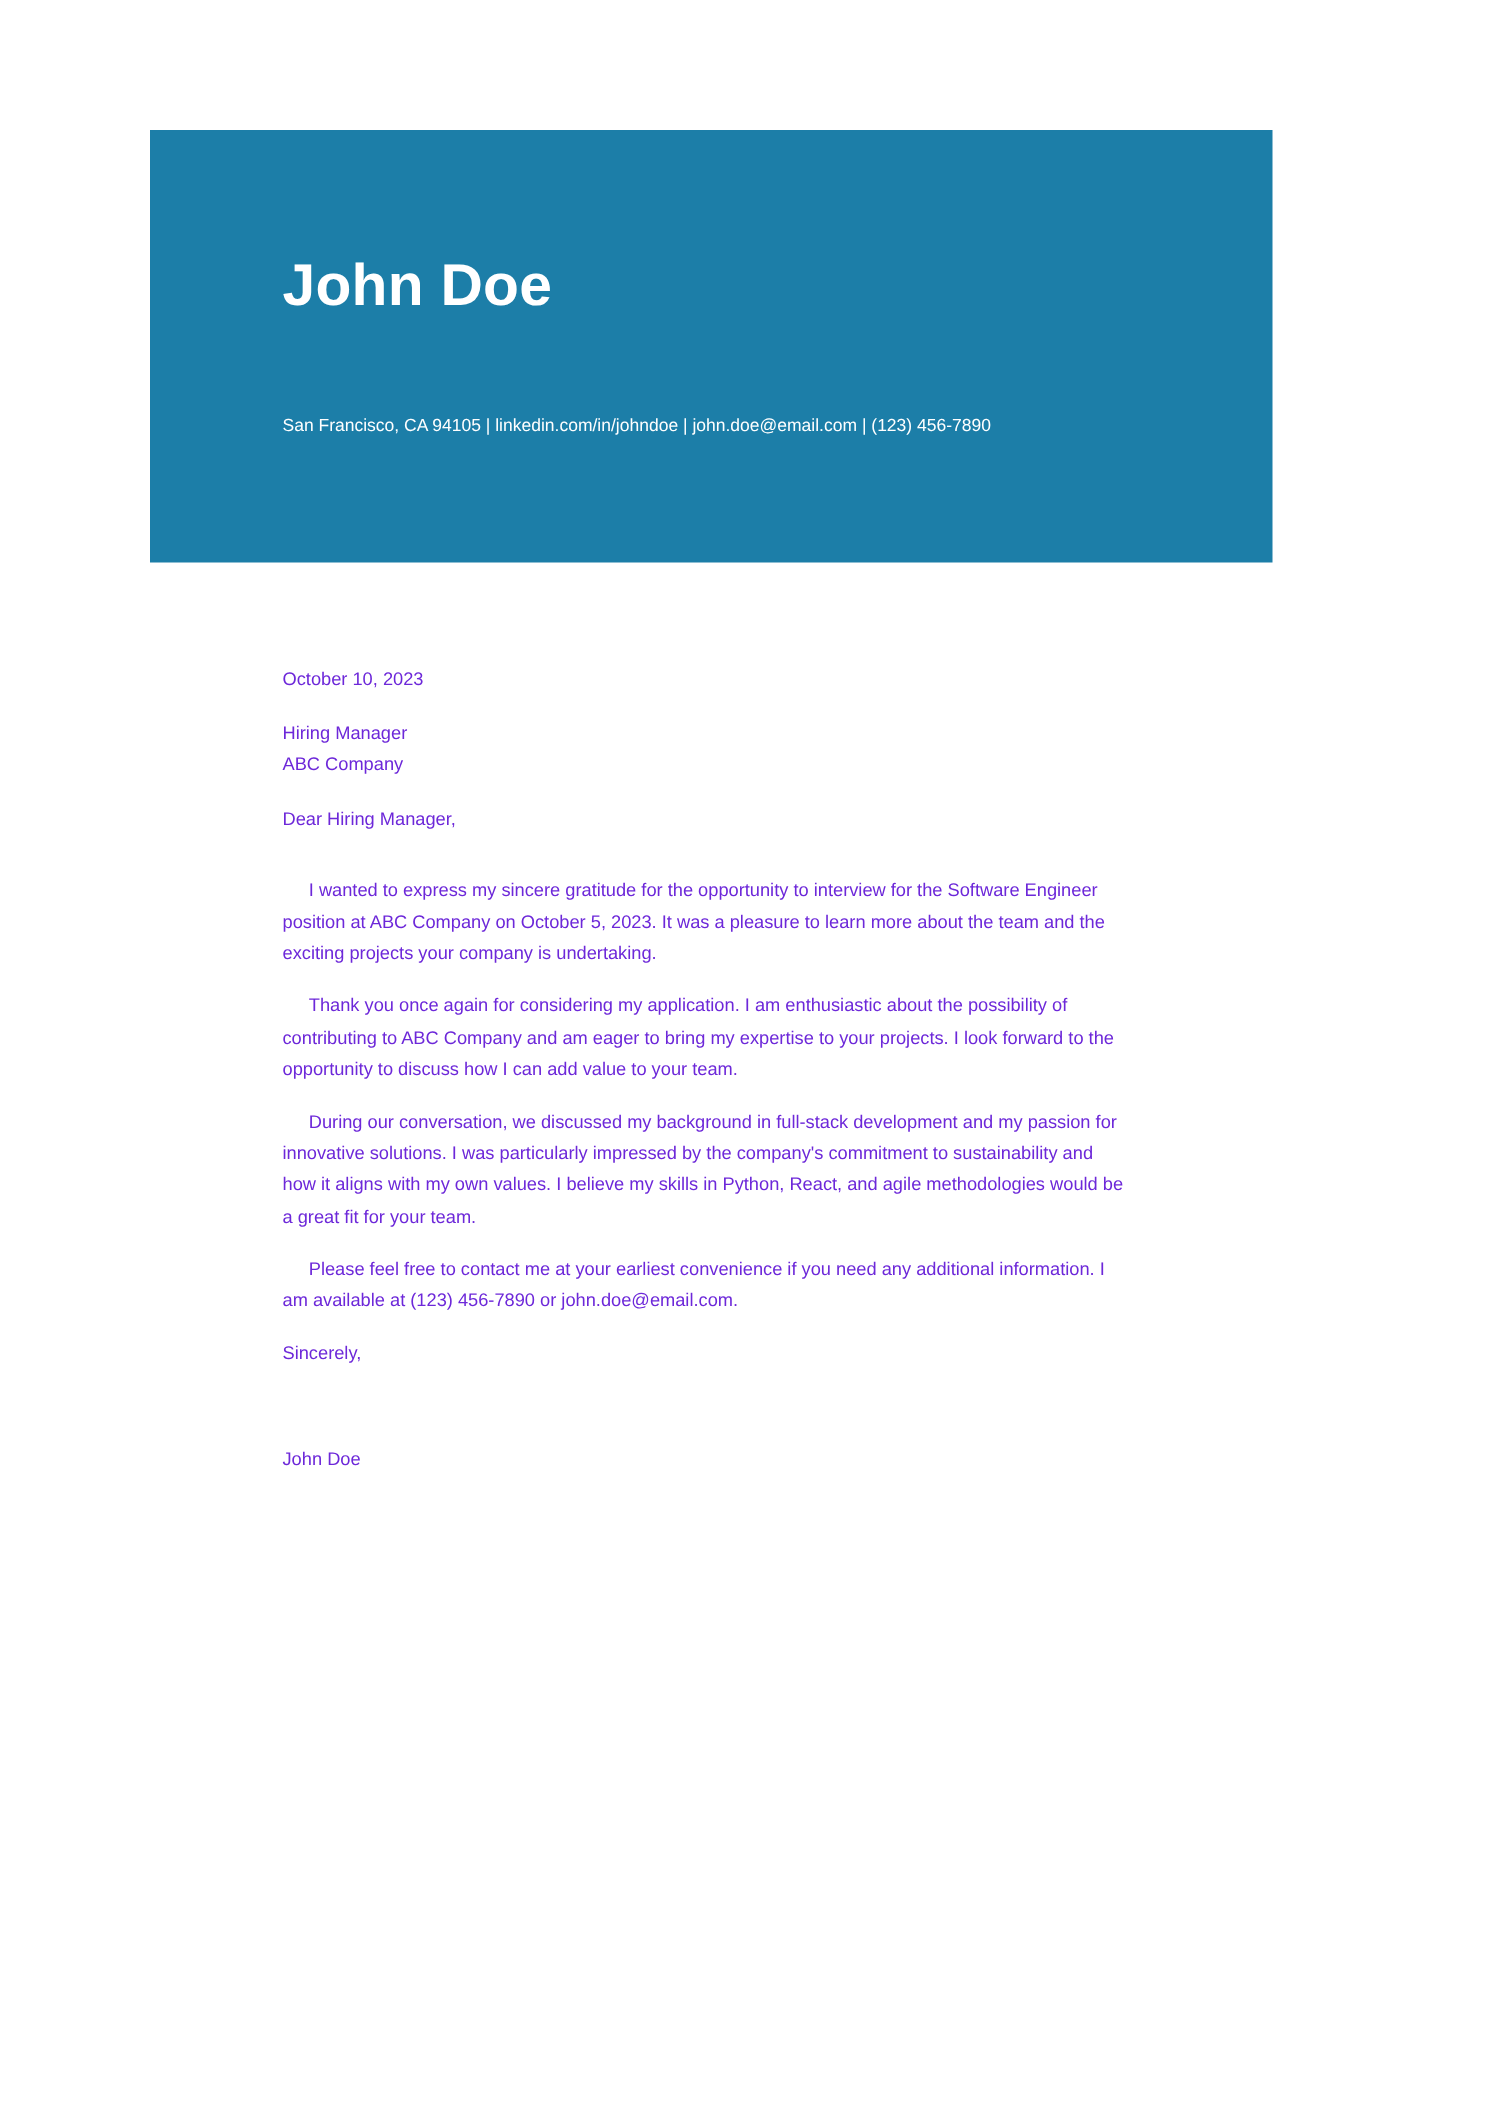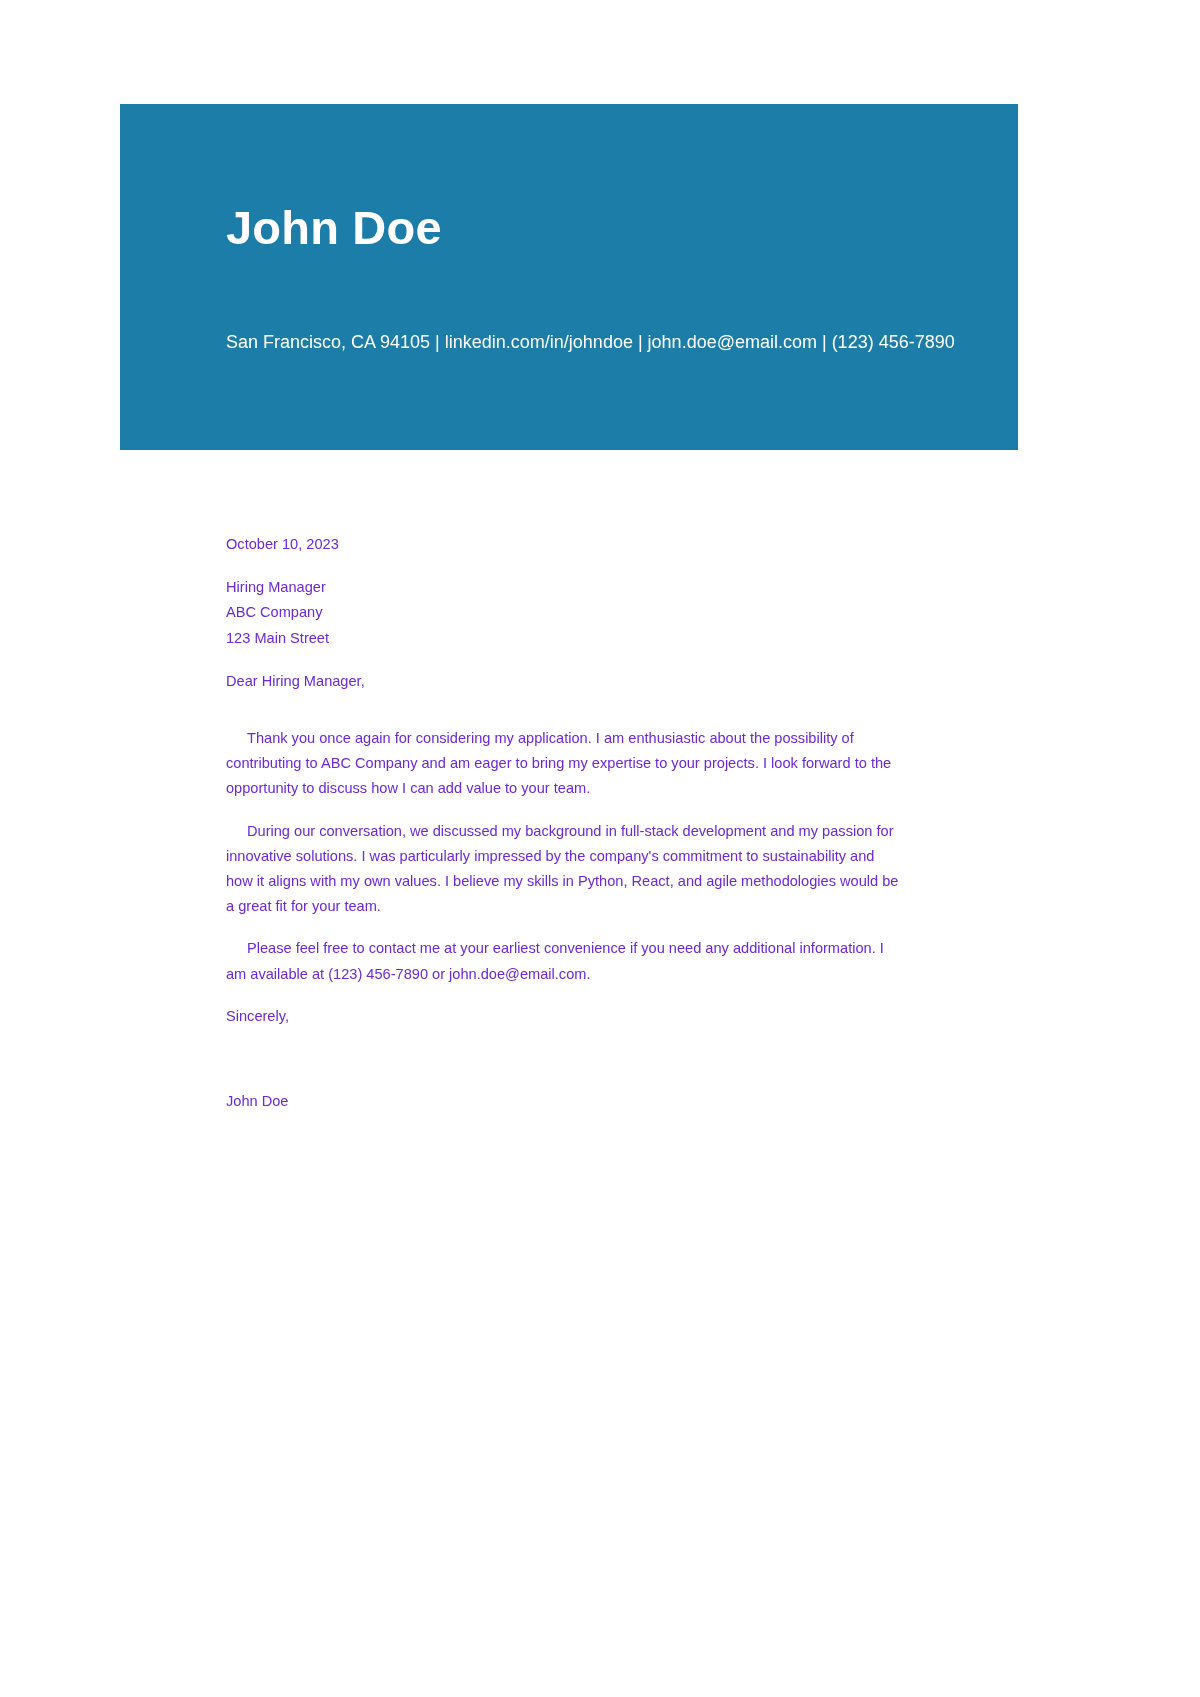--- a/index.html
+++ b/index.html
@@ -47,21 +47,21 @@
     color: #ffffff;
     letter-spacing: 0.2px;
     white-space: nowrap;
   }
 
   .header-contact {
     position: absolute;
     left: 106px;
     top: 227px;
     margin: 0;
-    font-size: 18px;
+    font-size: 14px;
     line-height: 1.3;
     color: #ffffff;
     white-space: nowrap;
   }
 
   
   .letter {
     position: absolute;
     left: 210px;
     top: 532px;
@@ -114,25 +114,25 @@
     <p class="header-contact">San Francisco, CA 94105 | linkedin.com/in/johndoe | john.doe@email.com | (123) 456-7890</p>
   </div>
 
   <div class="letter">
 
     <p class="date">October 10, 2023</p>
 
     <div class="address-block">
       <p class="addr-line">Hiring Manager</p>
       <p class="addr-line">ABC Company</p>
-      <p class="addr-line">123 Main Street</p>
     </div>
 
     <p class="salutation">Dear Hiring Manager,</p>
 
+    <p class="body-par">I wanted to express my sincere gratitude for the opportunity to interview for the Software Engineer position at ABC Company on October 5, 2023. It was a pleasure to learn more about the team and the exciting projects your company is undertaking.</p>
     <p class="body-par">Thank you once again for considering my application. I am enthusiastic about the possibility of contributing to ABC Company and am eager to bring my expertise to your projects. I look forward to the opportunity to discuss how I can add value to your team.</p>
     <p class="body-par">During our conversation, we discussed my background in full-stack development and my passion for innovative solutions. I was particularly impressed by the company's commitment to sustainability and how it aligns with my own values. I believe my skills in Python, React, and agile methodologies would be a great fit for your team.</p>
     <p class="body-par">Please feel free to contact me at your earliest convenience if you need any additional information. I am available at (123) 456-7890 or john.doe@email.com.</p>
 
     <p class="closing">Sincerely,</p>
 
     <div class="signature-gap"></div>
 
     <p class="signature-name">John Doe</p>
 

